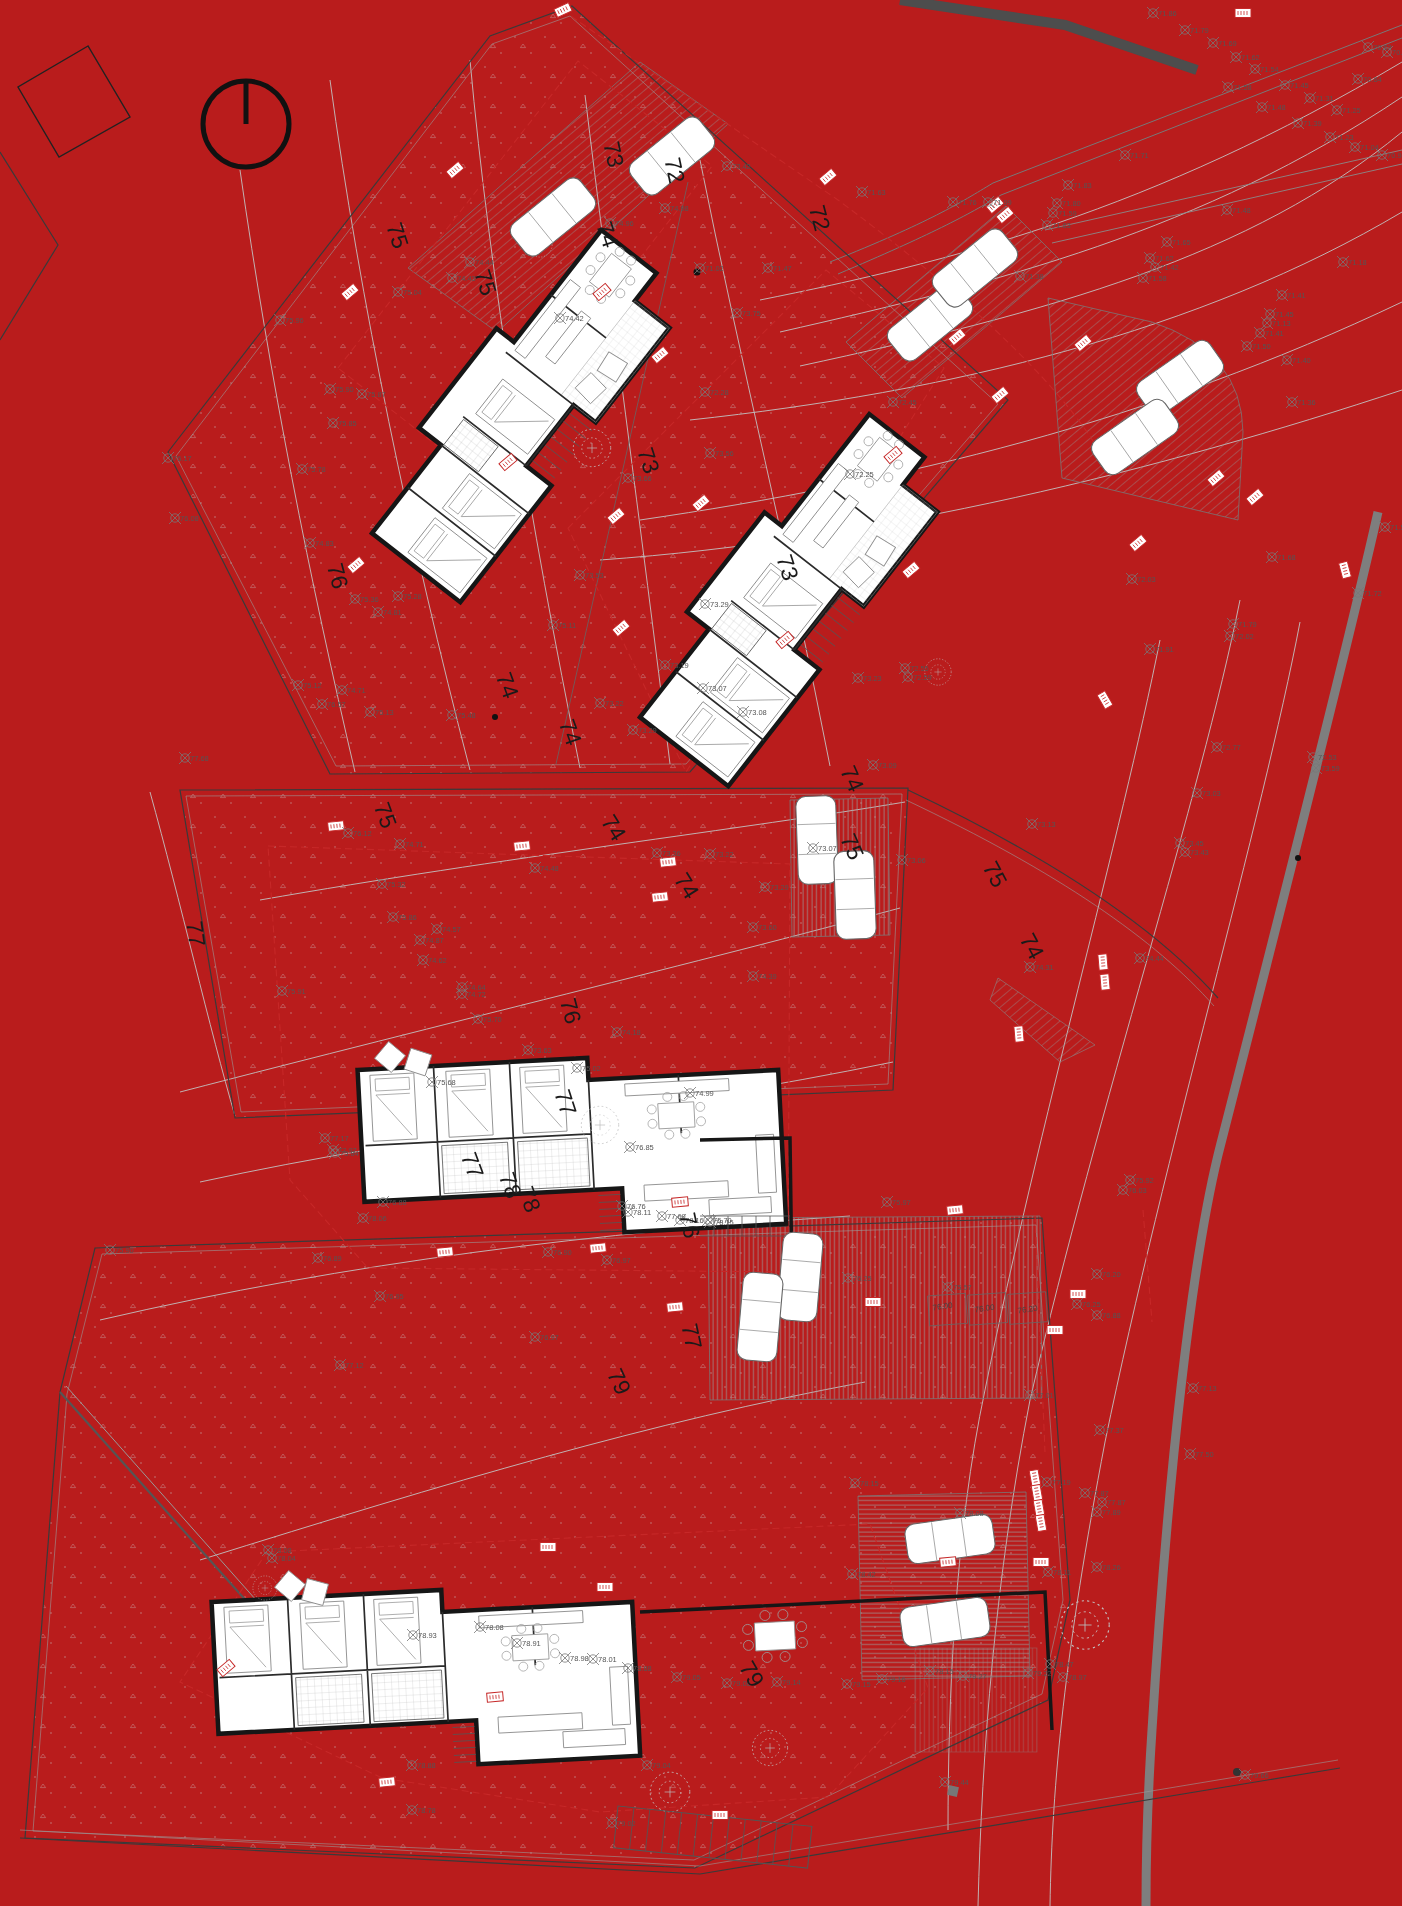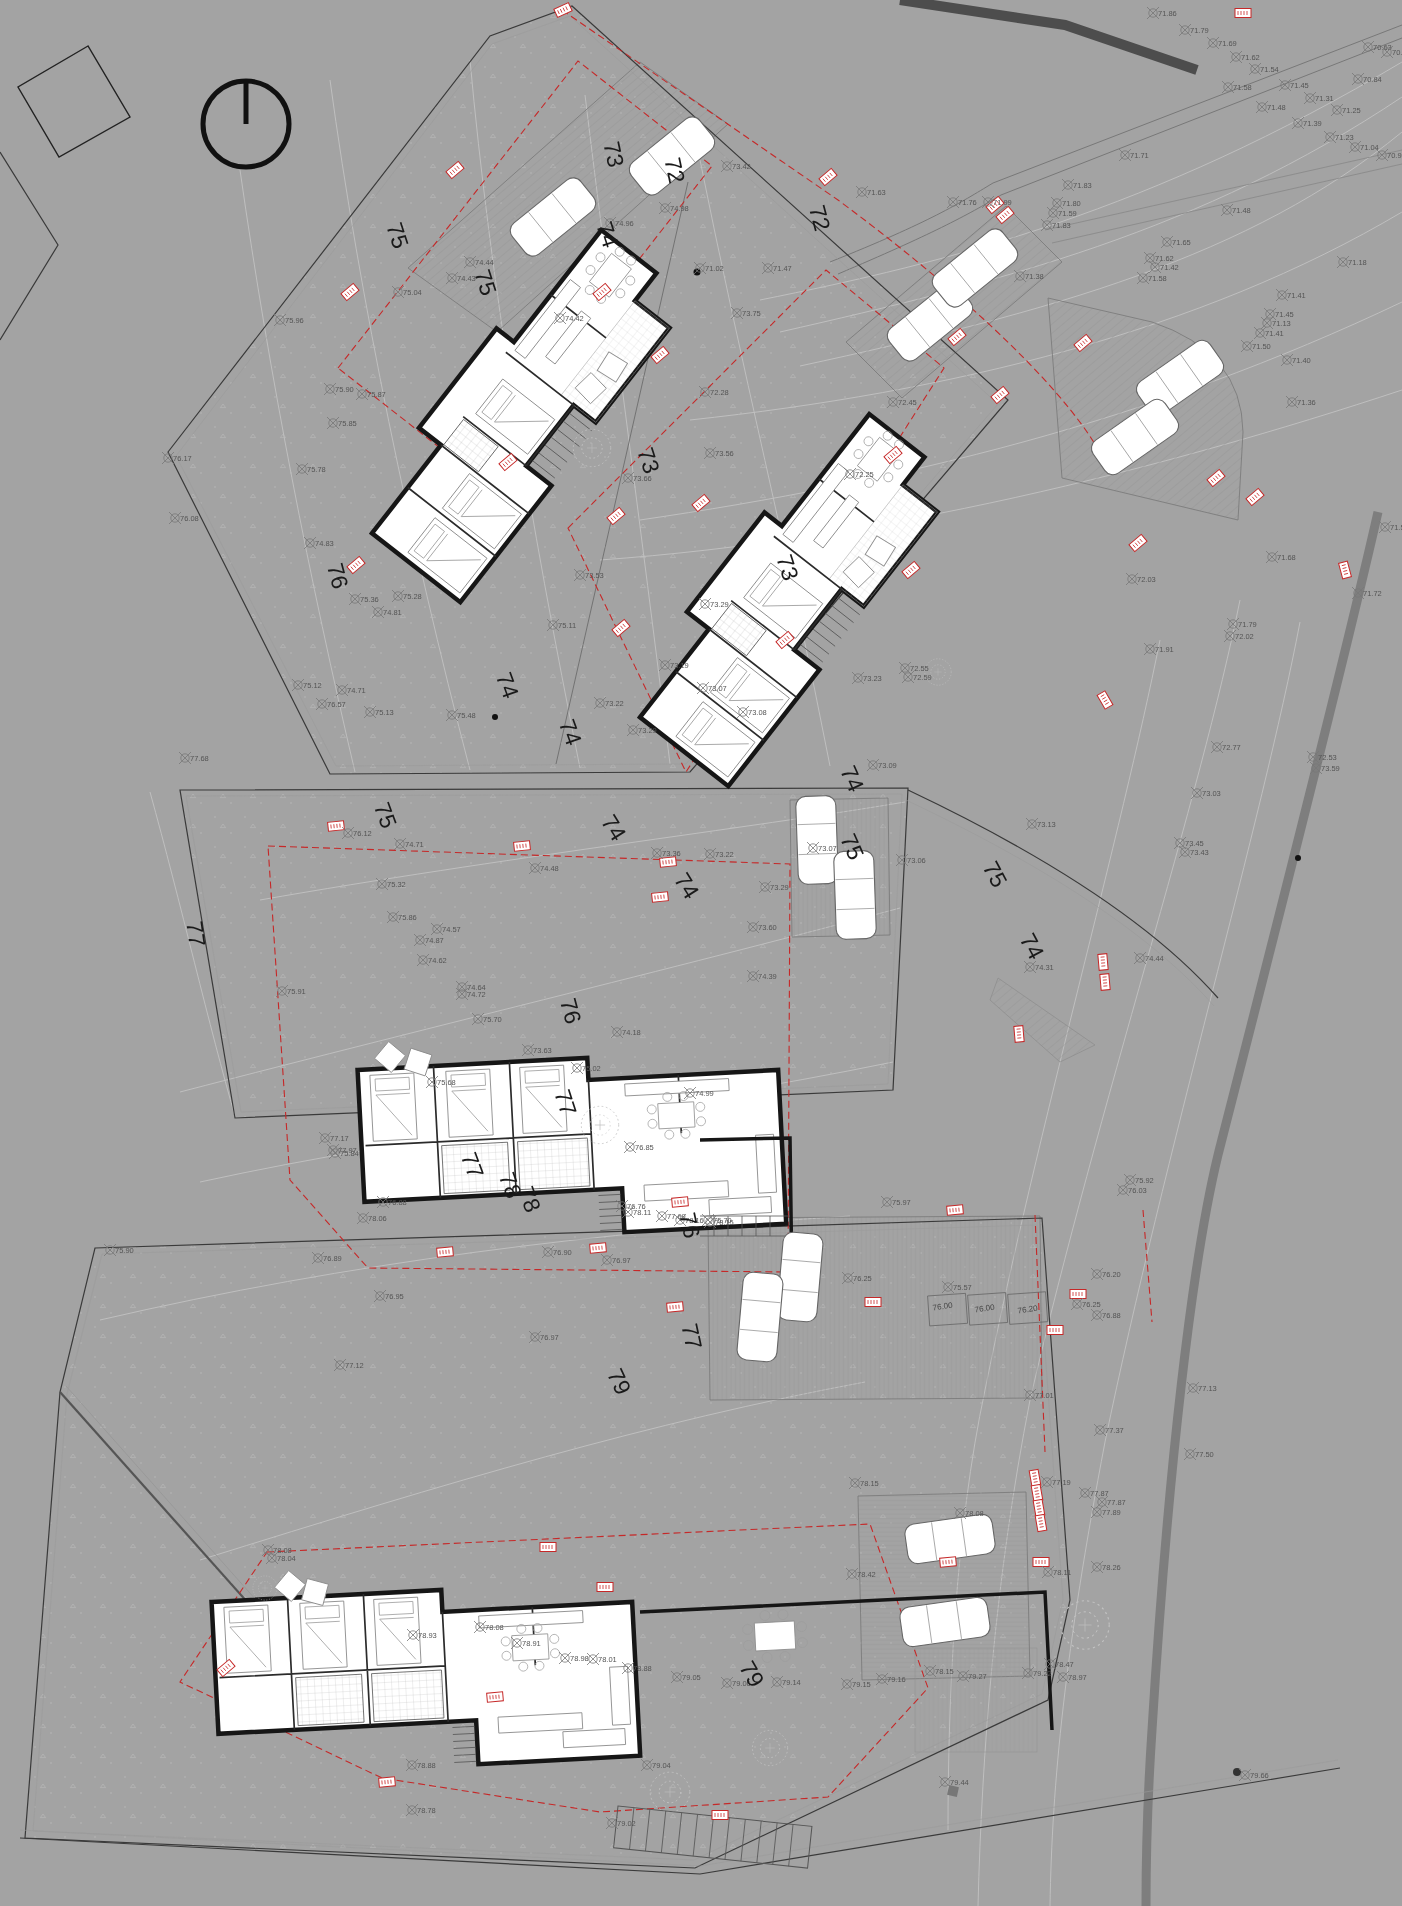--- a/index.html
+++ b/index.html
@@ -1,16 +1,16 @@
 <!DOCTYPE html>
 <html><head>
 <meta charset="utf-8">
 <style>
   html,body{margin:0;padding:0;background:#ffffff;}
-  .sheet{width:1402px;height:1906px;position:relative;background:#a3a3a3;overflow:hidden;}
+  .sheet{width:1402px;height:1906px;position:relative;background:#b91c1c;overflow:hidden;}
   svg{display:block;}
   svg text{font-family:"Liberation Sans","DejaVu Sans",sans-serif;}
   .wall{fill:#ffffff;stroke:#161616;stroke-width:4.5;stroke-linejoin:miter;}
   .part{fill:none;stroke:#2b2b2b;stroke-width:1.7;}
   .furn{fill:#ffffff;stroke:#8d8d8d;stroke-width:0.9;}
   .furnl{fill:none;stroke:#9d9d9d;stroke-width:0.8;}
   .bound{fill:none;stroke:#3a3a3a;stroke-width:1.2;}
   .bound2{fill:none;stroke:#9a9a9a;stroke-width:0.6;}
   .contour{fill:none;stroke:#c2c2c2;stroke-width:0.9;}
   .red{fill:none;stroke:#c62828;stroke-width:1.1;stroke-dasharray:7 4;}

